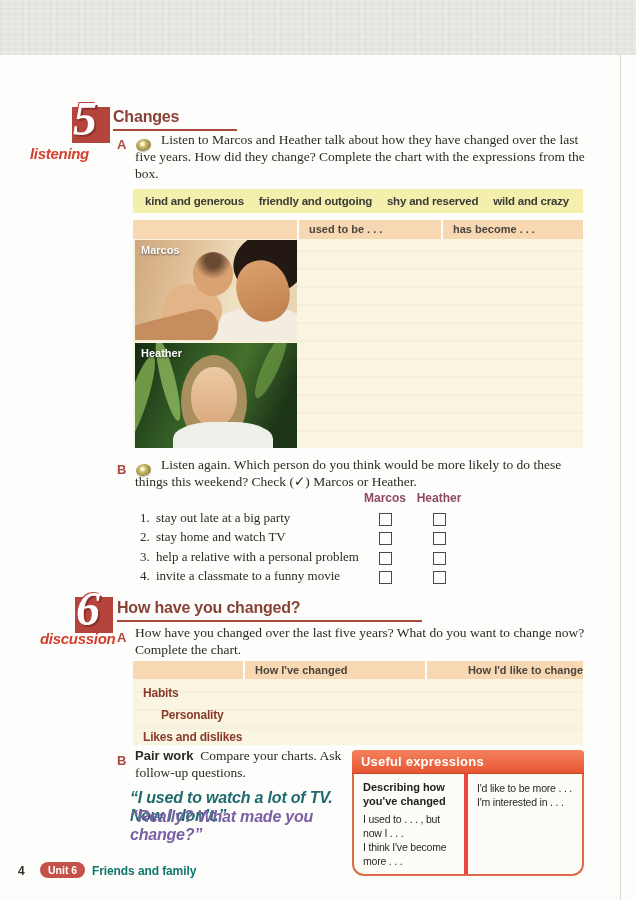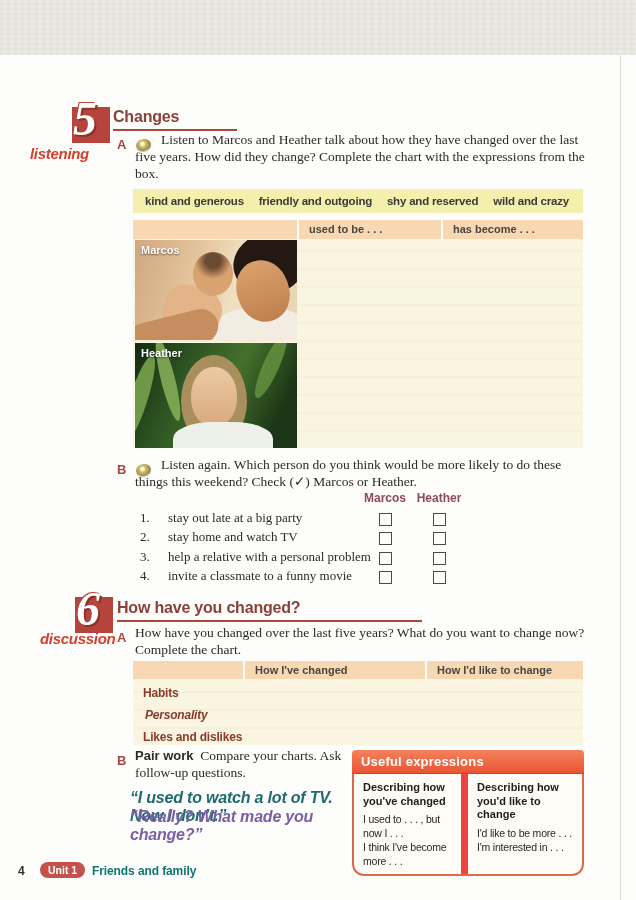--- a/index.html
+++ b/index.html
@@ -72,39 +72,39 @@
     background:#a98e5e;}
   #heather-photo .face{position:absolute;left:56px;top:24px;width:46px;height:60px;border-radius:48%;
     background:linear-gradient(#eccaa4,#d9a87e);}
   #heather-photo .shirt{position:absolute;left:38px;bottom:-16px;width:100px;height:42px;border-radius:40%;
     background:#eef0ea;}
 
   
   .check-head{font-size:12px;font-weight:bold;color:#8d4a5e;text-align:center;width:50px;}
   .checkbox{position:absolute;width:11px;height:11px;border:1.3px solid #4c4a46;background:#fdfdfb;}
   .item-num{font-family:"Liberation Serif",serif;font-size:13px;color:#2e2a26;}
-  .item-text{font-family:"Liberation Serif",serif;font-size:13px;color:#2e2a26;margin-left:12px;}
+  .item-text{font-family:"Liberation Serif",serif;font-size:13px;color:#2e2a26;}
 
   
   .row-label{font-size:12px;font-weight:bold;color:#8a3a2c;letter-spacing:-0.2px;}
 
   
   .quote{font-style:italic;font-weight:bold;font-size:16px;line-height:17.5px;letter-spacing:-0.2px;}
   .q-teal{color:#1e6a6e;}
   .q-purple{color:#7a5fa5;}
 
   
   #useful{left:352px;top:750px;width:232px;}
   #useful .ux-head{height:24px;background:linear-gradient(#f4825d,#e85330);
     border-radius:4px 4px 0 0;color:#ffffff;font-weight:bold;font-size:13px;line-height:24px;
     padding-left:9px;letter-spacing:0.2px;box-shadow:inset 0 -1px 0 rgba(0,0,0,.15);}
   #useful .ux-body{display:flex;background:#fdfcf7;border:2px solid #e06a48;border-top:none;
     border-radius:0 0 12px 12px;min-height:92px;box-sizing:border-box;}
   #useful .ux-col{width:50%;padding:7px 6px 6px 9px;box-sizing:border-box;}
-  #useful .ux-col.first{border-right:7px solid #ef4444;}
+  #useful .ux-col.first{border-right:4px solid #ef4444;}
   #useful h4{margin:0 0 4px 0;font-size:11px;line-height:13.5px;color:#1f1d1a;}
   #useful p{margin:0;font-size:10.5px;line-height:14px;color:#2a2824;letter-spacing:-0.2px;}
 
   
   #footer-page{left:18px;top:864px;font-weight:bold;font-size:12px;color:#33302c;}
   #unit-badge{left:40px;top:862px;background:#c4524a;color:#fff;font-weight:bold;font-size:10.5px;
     padding:2px 8px;border-radius:9px;}
   #unit-title{left:92px;top:864px;font-weight:bold;font-size:12px;color:#0f766e;letter-spacing:-0.1px;}
 </style>
 </head>
@@ -194,48 +194,47 @@
   <div class="abs sec-title" style="left:117px;top:599px;width:305px;">How have you changed?</div>
   <div class="abs type-label" style="left:40px;top:630px;">discussion</div>
 
   <span class="abs ex-letter" style="left:117px;top:630px;">A</span>
   <p class="abs serif" style="left:135px;top:624px;width:458px;margin:0;">How have you changed over the last five years? What do you want to change now? Complete the chart.</p>
 
   <div class="abs" style="left:133px;top:661px;width:450px;">
     <div class="chart-header" style="height:18px;">
       <div class="cell" style="width:110px;line-height:18px;"></div>
       <div class="cell" style="width:180px;line-height:18px;">How I've changed</div>
-      <div class="cell" style="flex:1;line-height:18px;">How I'd like to change</div>
+      <div class="cell" style="flex:1;line-height:18px;text-align:right;">How I'd like to change</div>
     </div>
     <div class="chart-body" style="height:66px;">
       <span class="abs row-label" style="left:10px;top:7px;text-align:right;">Habits</span>
-      <span class="abs row-label" style="left:12px;top:29px;font-style:italic;">Personality</span>
+      <span class="abs row-label" style="left:28px;top:29px;">Personality</span>
       <span class="abs row-label" style="left:10px;top:51px;">Likes and dislikes</span>
     </div>
   </div>
 
   <span class="abs ex-letter" style="left:117px;top:753px;">B</span>
   <p class="abs serif" style="left:135px;top:747px;width:212px;margin:0;"><b style="font-family:'Liberation Sans',sans-serif;font-size:13px;">Pair work</b>&nbsp;
      <span>Compare your charts. Ask follow-up questions.</span></p>
 
   <div class="abs quote q-teal" style="left:130px;top:789px;width:232px;">“I used to watch a lot of TV. Now I don’t.”</div>
   <div class="abs quote q-purple" style="left:130px;top:808px;width:232px;">“Really? What made you change?”</div>
 
   <div class="abs" id="useful">
     <div class="ux-head">Useful expressions</div>
     <div class="ux-body">
       <div class="ux-col first">
         <h4>Describing how you've changed</h4>
         <p>I used to . . . , but now I . . .</p>
         <p>I think I've become more . . .</p>
       </div>
       <div class="ux-col">
-        <h4>Describing how you'd like to change</h4>
         <p>I'd like to be more . . .</p>
         <p>I'm interested in . . .</p>
       </div>
     </div>
   </div>
 
   <span class="abs" id="footer-page">4</span>
-  <span class="abs" id="unit-badge">Unit 1</span>
+  <span class="abs" id="unit-badge">Unit 6</span>
   <span class="abs" id="unit-title">Friends and family</span>
 </div>
 
 </body></html>

